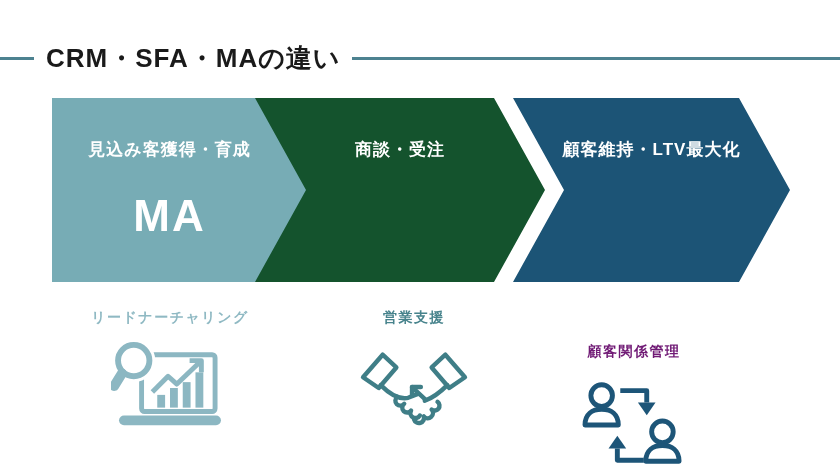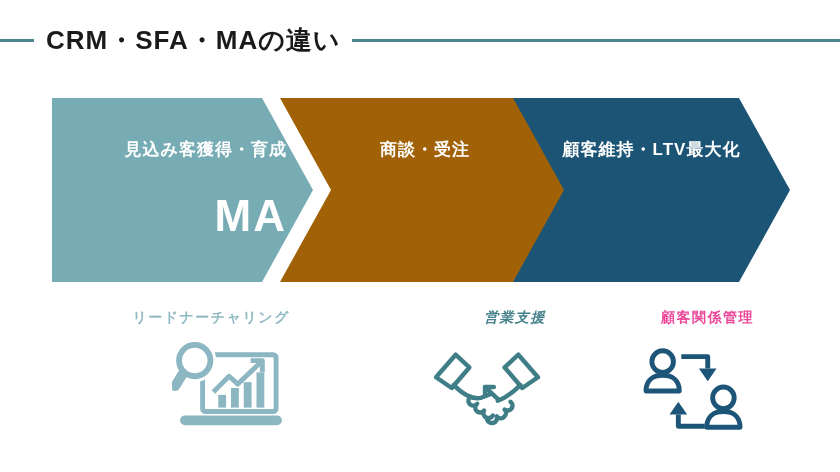--- a/index.html
+++ b/index.html
@@ -1,45 +1,45 @@
 <!DOCTYPE html>
 <html><head>
 <meta charset="utf-8">
 <style>
   html,body{margin:0;padding:0;background:#ffffff;}
   body{font-family:"Liberation Sans","DejaVu Sans",sans-serif;}
   .canvas{position:relative;width:840px;height:472px;background:#ffffff;overflow:hidden;}
 
   
-  .header{position:absolute;top:26px;left:0;right:0;display:flex;align-items:center;gap:12px;}
+  .header{position:absolute;top:44px;left:0;right:0;display:flex;align-items:center;gap:12px;}
   .rule{height:3px;background:#4d8290;}
   .rule-left{width:34px;flex:0 0 auto;}
   .rule-right{flex:1 1 auto;}
   .title{font-size:26px;font-weight:700;color:#1a1a1a;letter-spacing:1px;white-space:nowrap;line-height:1.1;}
 
   
   .seg{position:absolute;top:98px;height:184px;display:flex;flex-direction:column;align-items:center;}
   .seg-ma{left:52px;width:261px;background:#77acb5;
-    clip-path:polygon(0 0,210px 0,100% 50%,210px 100%,0 100%);padding-right:26px;box-sizing:border-box;align-items:flex-end;}
-  .seg-sfa{left:280px;width:290px;background:#a16207;
+    clip-path:polygon(0 0,210px 0,100% 50%,210px 100%,0 100%);padding-right:26px;box-sizing:border-box;}
+  .seg-sfa{left:255px;width:290px;background:#14532d;
     clip-path:polygon(0 0,239px 0,100% 50%,239px 100%,0 100%,51px 50%);}
   .seg-crm{left:513px;width:277px;background:#1c5476;
     clip-path:polygon(0 0,226px 0,100% 50%,226px 100%,0 100%,51px 50%);}
   .seg-tag{margin-top:40px;color:#ffffff;font-size:17px;font-weight:700;letter-spacing:1px;line-height:24px;white-space:nowrap;}
   .seg-name{margin-top:32px;color:#ffffff;font-size:44px;font-weight:700;line-height:1;letter-spacing:2px;}
 
   
-  .func{position:absolute;top:307px;width:240px;display:flex;flex-direction:column;align-items:flex-end;}
+  .func{position:absolute;top:307px;width:240px;display:flex;flex-direction:column;align-items:center;}
   .func-1{left:50px;}
-  .func-2{left:306px;font-style:italic;}
+  .func-2{left:294px;}
   .func-3{left:514px;}
   .func-label{font-size:14px;font-weight:700;letter-spacing:1.5px;white-space:nowrap;line-height:20px;}
   .func-1 .func-label{color:#8fb9c3;}
   .func-2 .func-label{color:#47838c;}
-  .func-3 .func-label{color:#ec4899;}
+  .func-3 .func-label{color:#701a75;margin-top:34px;}
   .func-icon{margin-top:13px;width:118px;height:98px;}
 </style>
 </head>
 <body>
 
 <div class="canvas">
 
   <div class="header">
     <div class="rule rule-left"></div>
     <div class="title">CRM・SFA・MAの違い</div>

